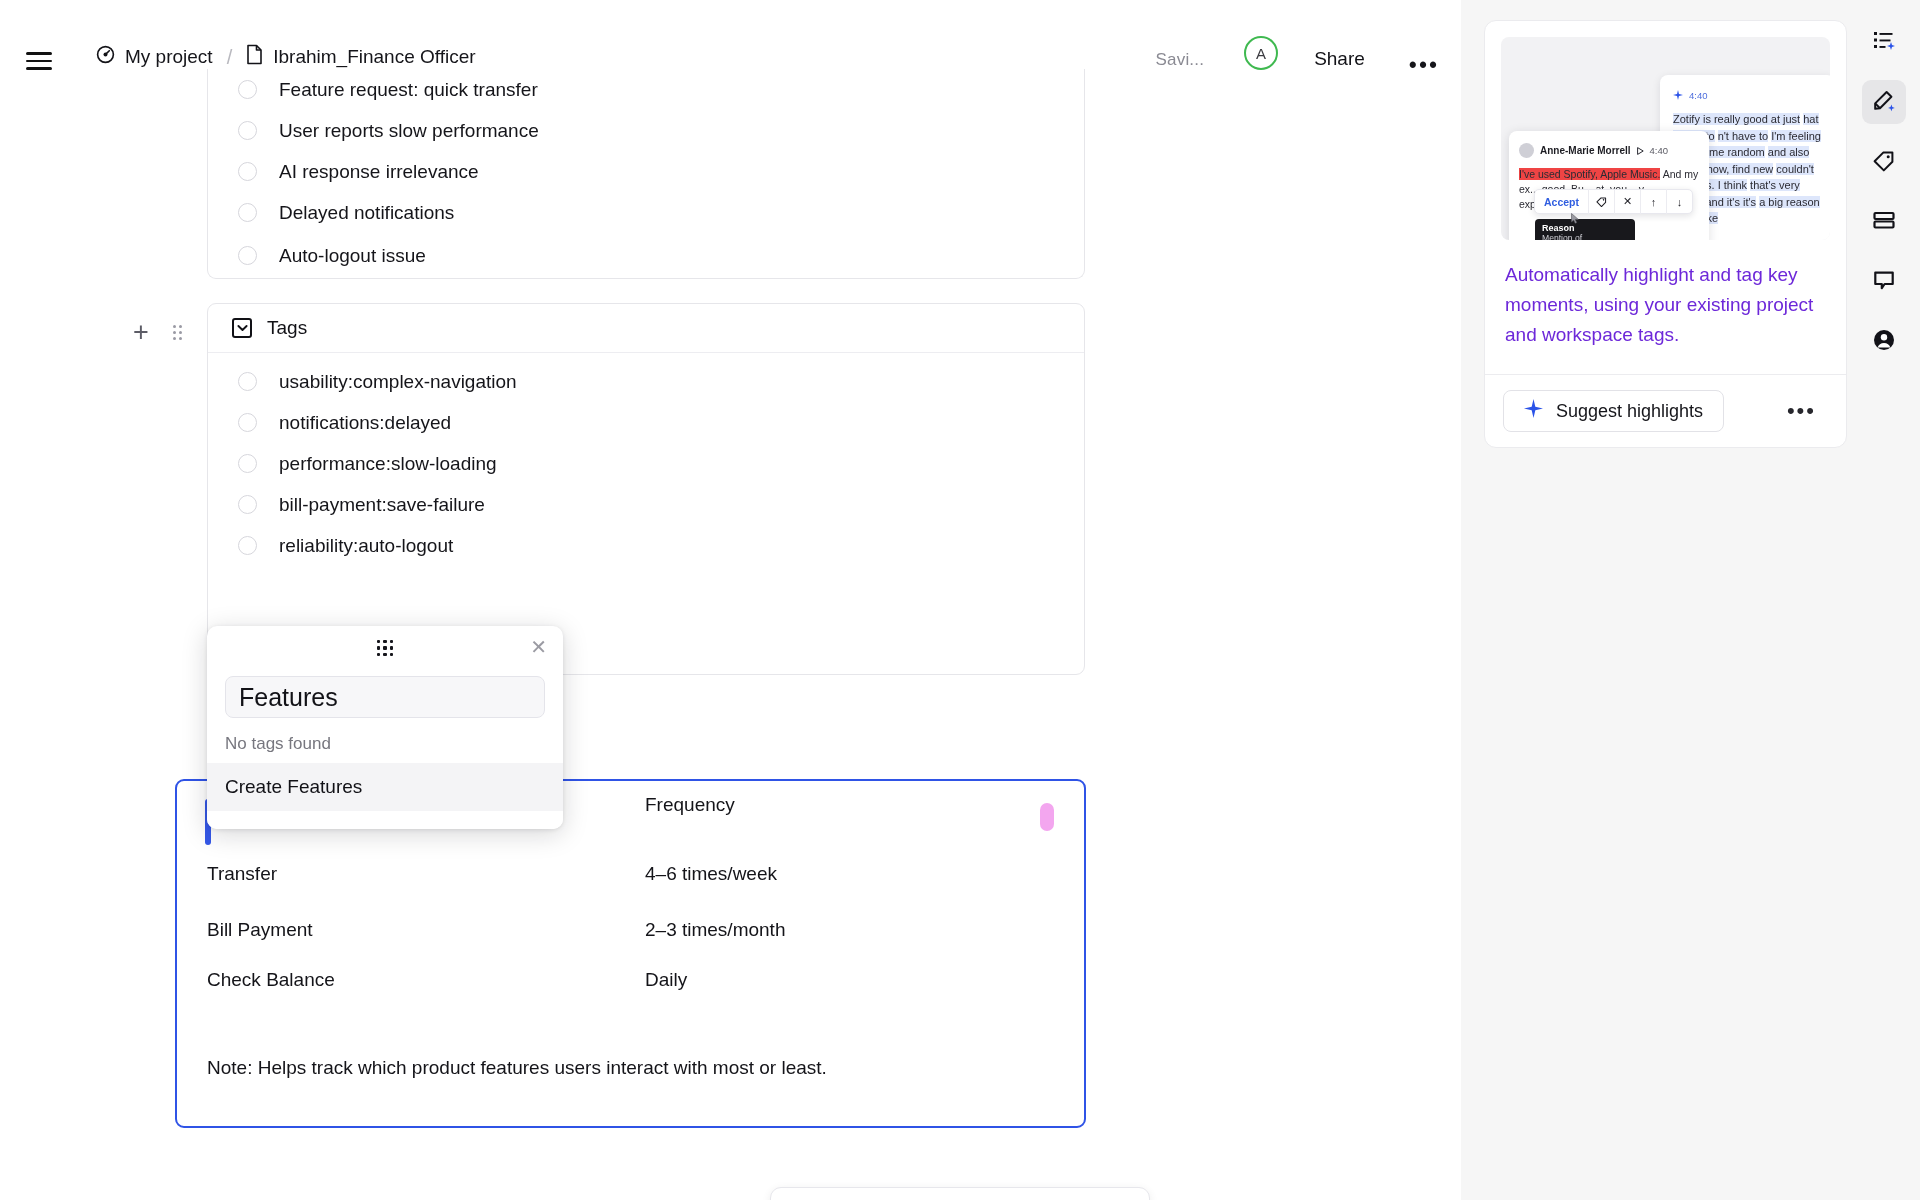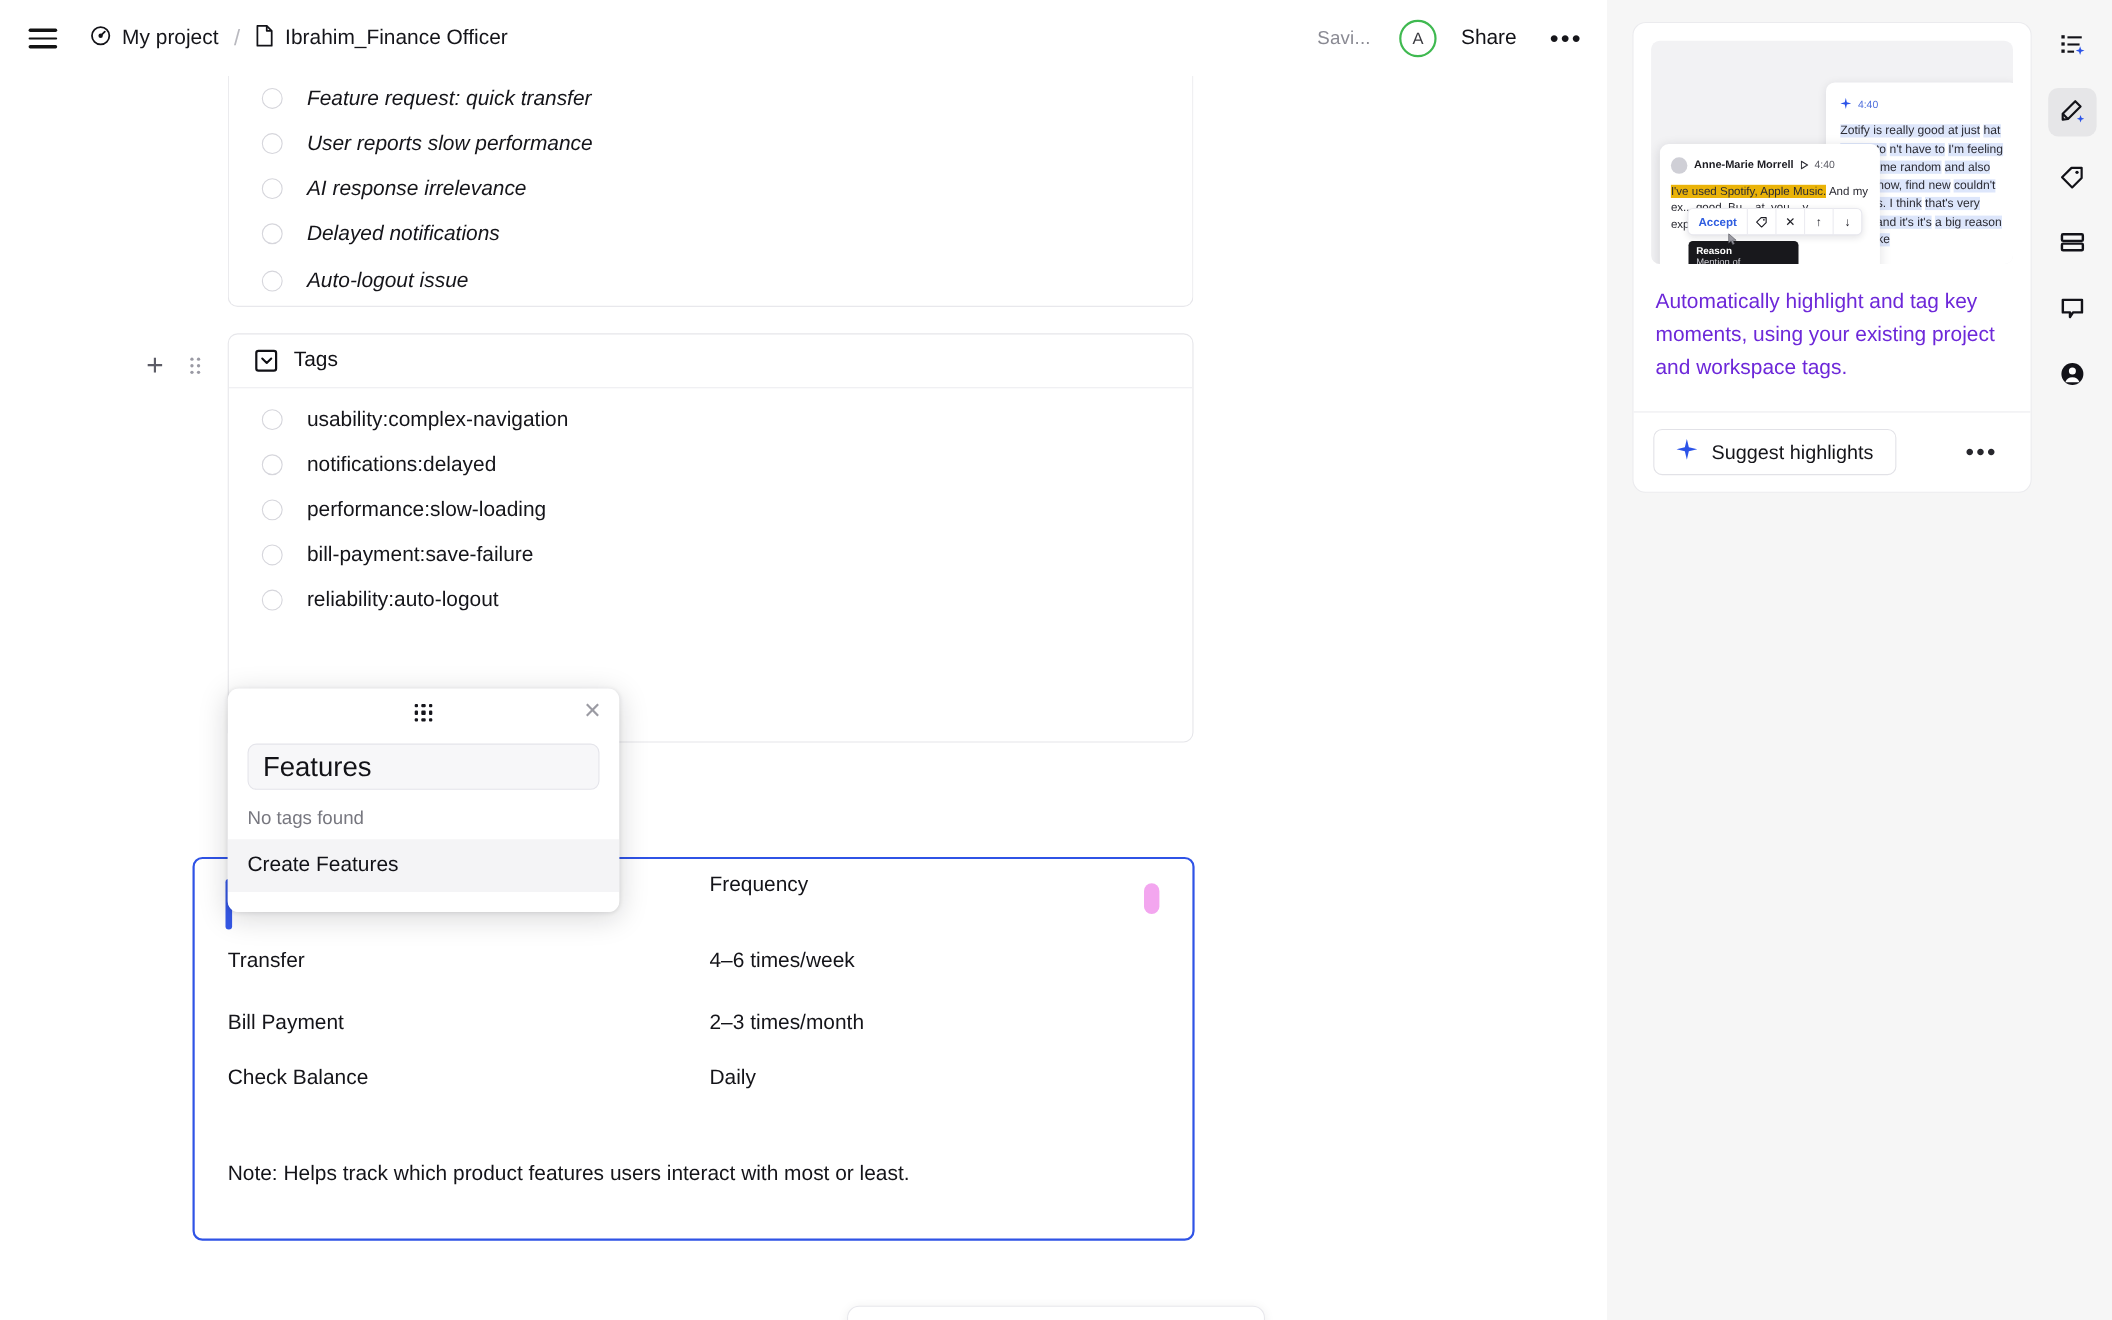--- a/index.html
+++ b/index.html
@@ -11,22 +11,23 @@
     overflow: hidden;
     -webkit-font-smoothing: antialiased;
   }
   .app { position: relative; width: 1920px; height: 1200px; display: flex; }
 
   
   .main-col { position: relative; width: 1461px; height: 1200px; background: #fff; }
 
   
   .topbar {
-    height: 70px; display: flex; align-items: center; padding: 0 22px 0 26px;
+    height: 70px; display: flex; align-items: flex-end; padding: 0 22px 0 26px;
     background: #fff;
+    gap: 14px;
   }
   .hamburger { width: 26px; height: 18px; display: flex; flex-direction: column;
     justify-content: space-between; cursor: pointer; }
   .hamburger span { display: block; height: 2.6px; background: #121212; border-radius: 2px; }
   .crumbs { display: flex; align-items: center; margin-left: 30px; gap: 11px; }
   .crumb { display: flex; align-items: center; gap: 10px; font-size: 19px; color: #15151a; }
   .crumb-sep { color: #b9b9bf; font-size: 20px; padding: 0 3px; }
   .icon-compass { width: 19px; height: 19px; }
   .icon-doc { width: 17px; height: 21px; }
   .spacer { flex: 1; }
@@ -151,21 +152,21 @@
   .il-body span { background: #dde6fb; }
   .il-left {
     position: absolute; left: 8px; top: 94px; width: 200px; height: 122px;
     background: #fff; border-radius: 8px; box-shadow: 0 2px 11px rgba(20,20,35,.13);
     padding: 10px 0 0 10px; overflow: hidden;
   }
   .il-user { display: flex; align-items: center; gap: 6px; }
   .il-ava { width: 15px; height: 15px; border-radius: 50%; background: #cfcfd6; display:block; }
   .il-name { font-size: 10px; color: #1c1c22; font-weight: 600; }
   .il-quote { font-size: 10.5px; line-height: 15px; color: #2b2b33; margin-top: 8px; width: 186px; }
-  .il-quote span { background: #eab308; }
+  .il-quote span { background: #ef4444; }
   .il-toolbar {
     position: absolute; left: 25px; top: 58px; height: 25px;
     background: #fff; border: 1px solid #e8e8ee; border-radius: 5px;
     display: flex; align-items: center; box-shadow: 0 2px 7px rgba(20,20,35,.12);
   }
   .il-accept { font-size: 10.5px; color: #2f5de0; font-weight: 600; padding: 0 9px; }
   .il-tb { width: 26px; height: 25px; border-left: 1px solid #ececf1;
     display: flex; align-items: center; justify-content: center; font-size: 11px; color: #1d1d24; }
   .il-tip {
     position: absolute; left: 26px; top: 88px; background: #18181c; border-radius: 4px;
@@ -234,21 +235,21 @@
       </div>
       <div class="spacer"></div>
       <div class="saving">Savi...</div>
       <div class="avatar">A</div>
       <div class="share">Share</div>
       <div class="kebab">•••</div>
     </div>
 
     <div class="doc">
 
-      <div class="block topless" style="margin-top:-1px;font-style:italic;">
+      <div class="block topless" style="margin-top:-1px;">
         <div class="row-item">
           <span class="bullet"></span>
           <span class="row-text">Feature request: quick transfer</span>
         </div>
         <div class="row-item">
           <span class="bullet"></span>
           <span class="row-text">User reports slow performance</span>
         </div>
         <div class="row-item">
           <span class="bullet"></span>

